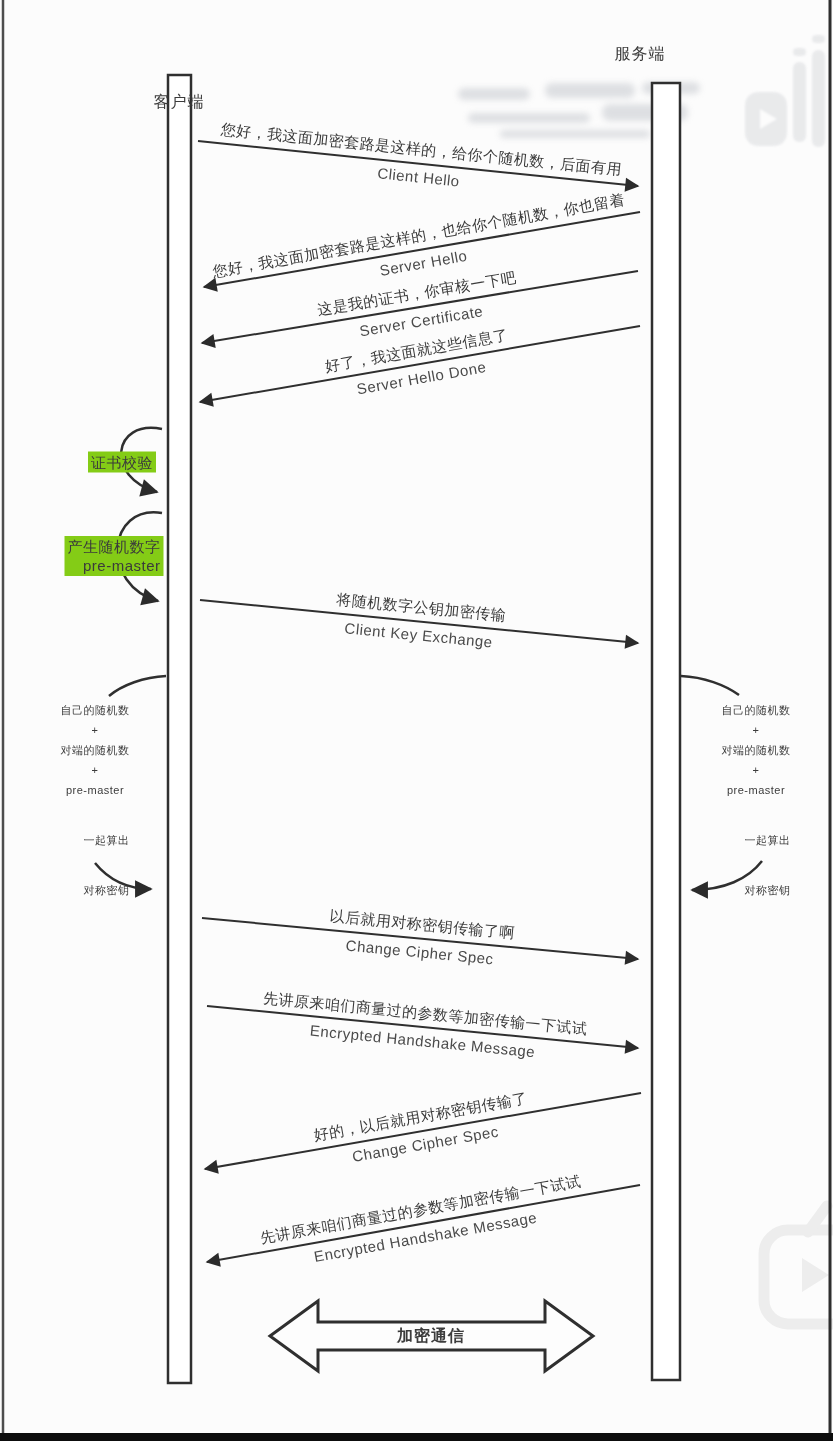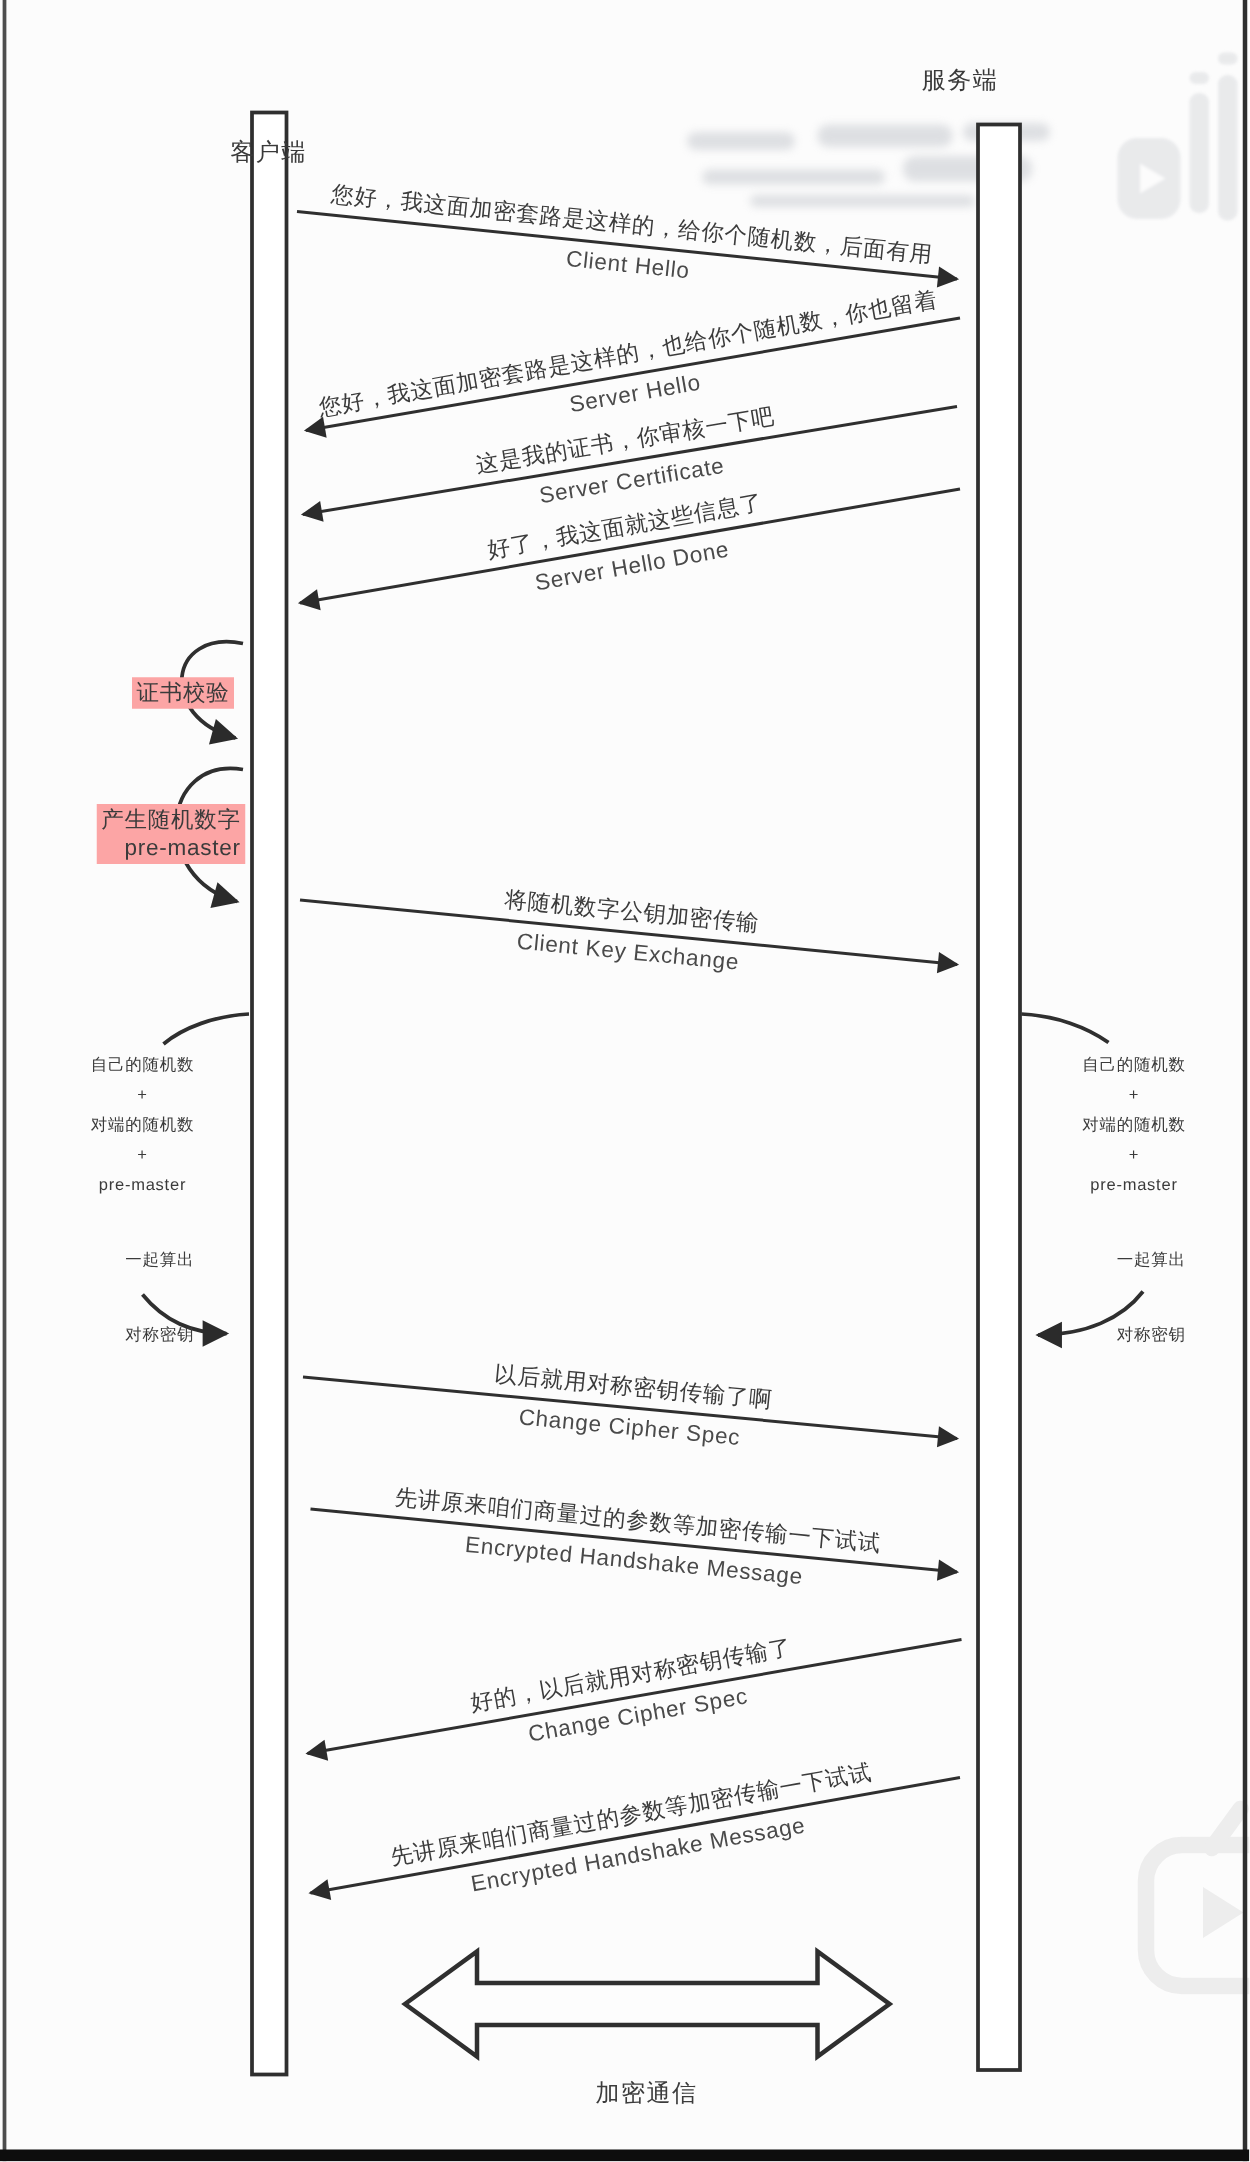--- a/index.html
+++ b/index.html
@@ -7,21 +7,21 @@
        font-family:"Liberation Sans","DejaVu Sans",sans-serif;color:#3d3d3d;}
   .stage{position:absolute;inset:0;background:#fcfcfc;}
   svg.lines{position:absolute;left:0;top:0;}
   .participant{position:absolute;transform:translate(-50%,-50%);
                font-size:16px;color:#3a3a3a;white-space:nowrap;letter-spacing:1px;}
   .msg{position:absolute;display:flex;flex-direction:column;align-items:center;
        gap:9px;white-space:nowrap;transform:translate(-50%,-50%) rotate(var(--r));}
   .msg .zh{font-size:15px;color:#3b3b3b;letter-spacing:0.5px;}
   .msg .en{font-size:15px;color:#4a4a4a;letter-spacing:0.5px;}
   .loop-label{position:absolute;transform:translate(-50%,-50%);text-align:center;
-              font-size:15px;color:#3b3b3b;background:#fca5a5;padding:1px 3px;
+              font-size:15px;color:#3b3b3b;background:#84cc16;padding:1px 3px;
               white-space:nowrap;letter-spacing:0.5px;line-height:19px;}
   .kd{position:absolute;transform:translateX(-50%);text-align:center;
       font-size:11px;color:#3b3b3b;white-space:nowrap;letter-spacing:0.5px;}
   .kd div{margin:2px 0;line-height:18px;}
   .kd .gap{margin-top:32px;text-align:right;}
   .channel-label{position:absolute;transform:translate(-50%,-50%);
                  font-size:16px;color:#3c3c3c;letter-spacing:1px;white-space:nowrap;}
 </style>
 </head>
 <body>
@@ -143,15 +143,15 @@
   <div class="kd" style="left:756px;top:699px;">
     <div>自己的随机数</div>
     <div>+</div>
     <div>对端的随机数</div>
     <div>+</div>
     <div>pre-master</div>
     <div class="gap">一起算出</div>
     <div class="gap">对称密钥</div>
   </div>
 
-  <div class="channel-label" style="left:431px;top:1396px;">加密通信</div>
+  <div class="channel-label" style="left:431px;top:1336px;font-weight:bold;">加密通信</div>
 
 </div>
 
 </body></html>

